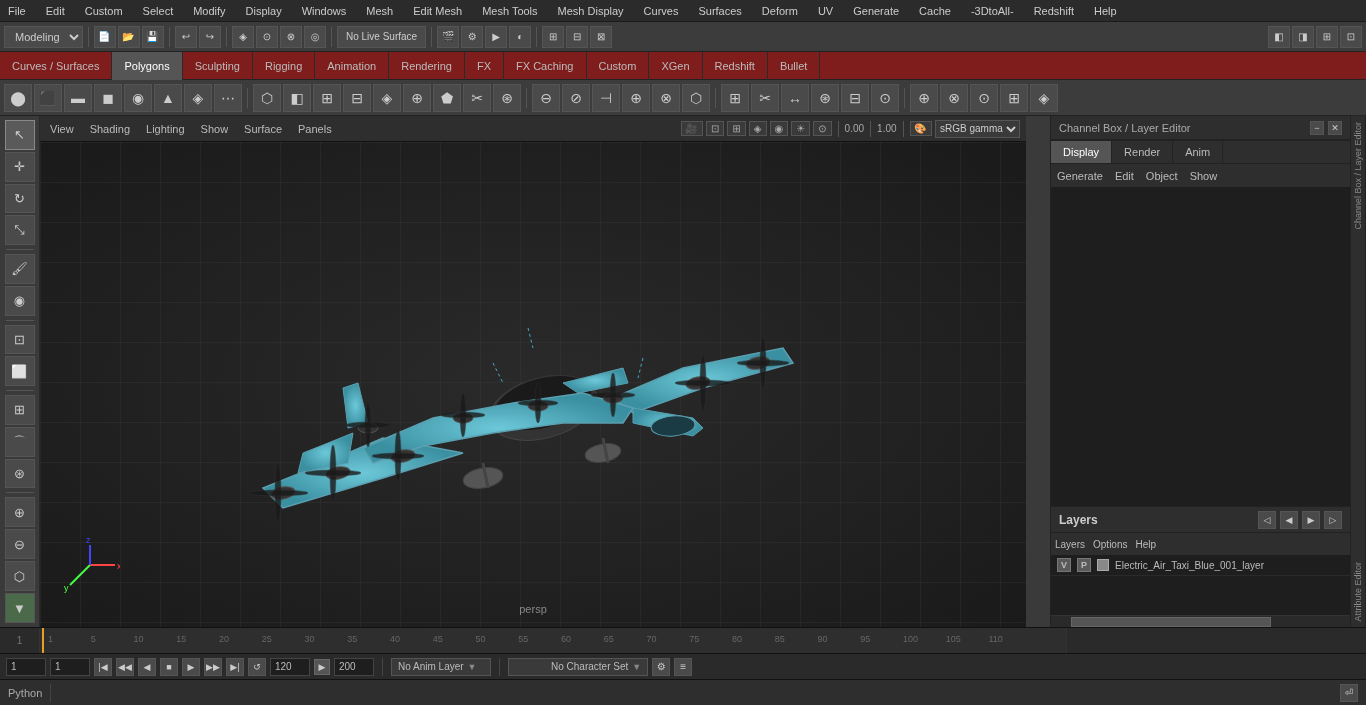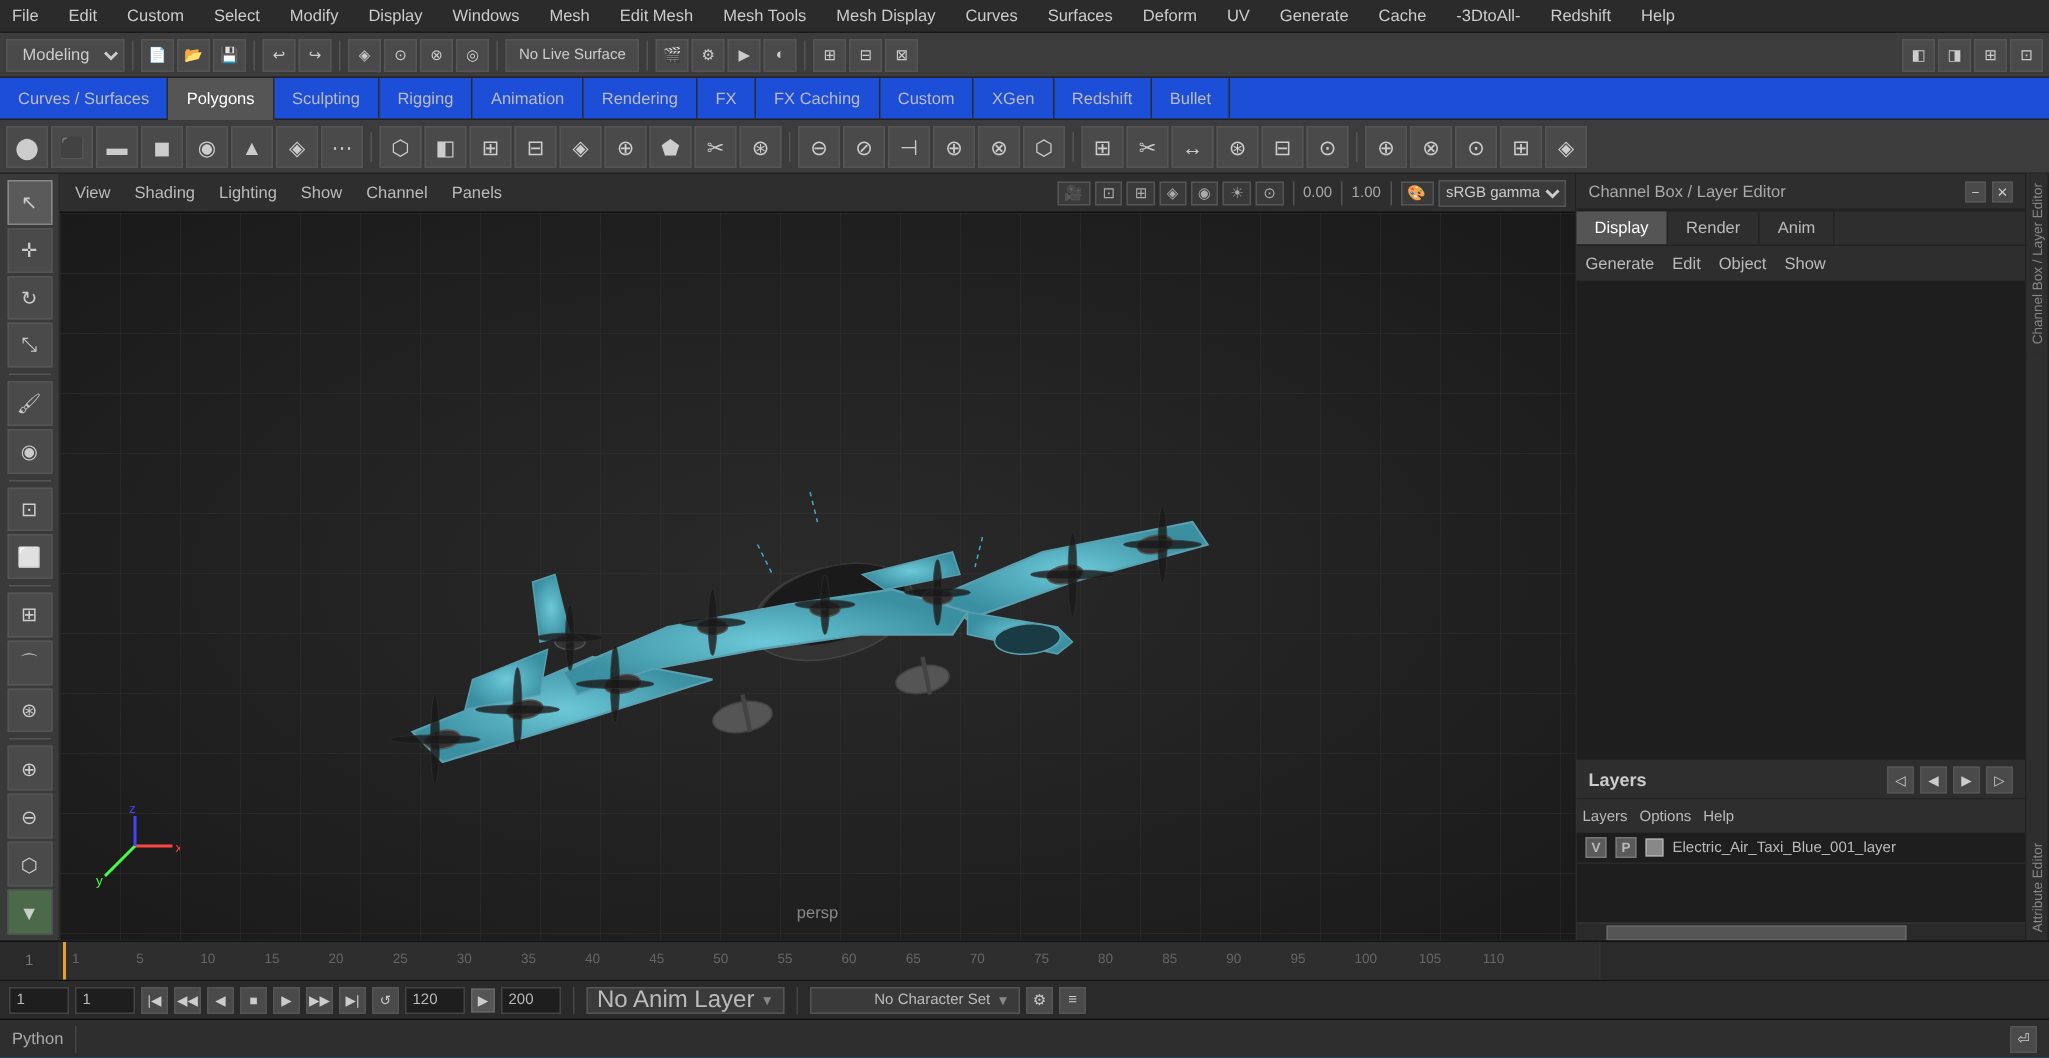--- a/index.html
+++ b/index.html
@@ -74,21 +74,21 @@
       color: #ccc;
       font-size: 10px;
       height: 22px;
       padding: 0 8px;
       cursor: pointer;
     }
 
     
     #tab-bar {
       display: flex;
-      background: #1d4ed8;
+      background: #7f1d1d;
       height: 28px;
       border-bottom: 1px solid #222;
     }
     .tab-item {
       padding: 5px 12px;
       font-size: 11px;
       color: #bbb;
       cursor: pointer;
       border-right: 1px solid #2a2a2a;
       height: 28px;
@@ -591,21 +591,21 @@
     </div>
   </div>
 
   <div id="viewport">
 
     <div id="viewport-header">
       <span class="vp-menu">View</span>
       <span class="vp-menu">Shading</span>
       <span class="vp-menu">Lighting</span>
       <span class="vp-menu">Show</span>
-      <span class="vp-menu">Channel</span>
+      <span class="vp-menu">Surface</span>
       <span class="vp-menu">Panels</span>
       <div id="viewport-controls">
 
         <button class="vp-ctrl">🎥</button>
         <button class="vp-ctrl">⊡</button>
         <button class="vp-ctrl">⊞</button>
         <button class="vp-ctrl">◈</button>
         <button class="vp-ctrl">◉</button>
         <button class="vp-ctrl">☀</button>
         <button class="vp-ctrl">⊙</button>
@@ -710,21 +710,21 @@
           <text x="4" y="56" fill="#4f4" font-size="9">y</text>
           <line x1="30" y1="30" x2="30" y2="10" stroke="#44f" stroke-width="2"></line>
           <text x="26" y="8" fill="#44f" font-size="9">z</text>
         </svg>
       </div>
 
       <div id="persp-label">persp</div>
     </div>
   </div>
 
-  <div id="right-panel-outer" style="display:flex;">
+  <div id="right-panel-outer" style="display:flex;margin-left:24px;">
     <div id="right-panel">
 
       <div id="channel-box-header">
         <span class="channel-box-title">Channel Box / Layer Editor</span>
         <div style="display:flex;gap:4px;">
           <button style="width:14px;height:14px;background:#4a4a4a;border:1px solid #555;color:#ccc;font-size:9px;cursor:pointer;">−</button>
           <button style="width:14px;height:14px;background:#4a4a4a;border:1px solid #555;color:#ccc;font-size:9px;cursor:pointer;">✕</button>
         </div>
       </div>
 
@@ -836,21 +836,21 @@
   <button style="width:18px;height:18px;background:#4a4a4a;border:1px solid #555;color:#ccc;font-size:9px;cursor:pointer;">▶|</button>
   <button style="width:18px;height:18px;background:#4a4a4a;border:1px solid #555;color:#ccc;font-size:9px;cursor:pointer;">↺</button>
 
   <input type="text" class="bottom-field" value="120" style="width: 40px;">
   <div style="width:16px;height:16px;background:#555;border:1px solid #666;font-size:9px;display:flex;align-items:center;justify-content:center;cursor:pointer;">▶</div>
   <input type="text" class="bottom-field" value="200" style="width: 40px;">
 
   <div class="bottom-sep"></div>
 
   <div style="background:#3a3a3a;border:1px solid #555;height:18px;padding:0 6px;display:flex;align-items:center;gap:4px;cursor:pointer;min-width:100px;">
-    <span style="font-size:16px;color:#bbb;">No Anim Layer</span>
+    <span style="font-size:10px;color:#bbb;">No Anim Layer</span>
     <span style="font-size:9px;color:#888;">▼</span>
   </div>
 
   <div class="bottom-sep"></div>
 
   <div style="background:#3a3a3a;border:1px solid #555;height:18px;padding:0 6px;display:flex;align-items:center;gap:4px;cursor:pointer;min-width:110px;">
     <span style="font-size:10px;color:#bbb;padding-left:36px;">No Character Set</span>
     <span style="font-size:9px;color:#888;">▼</span>
   </div>
 

